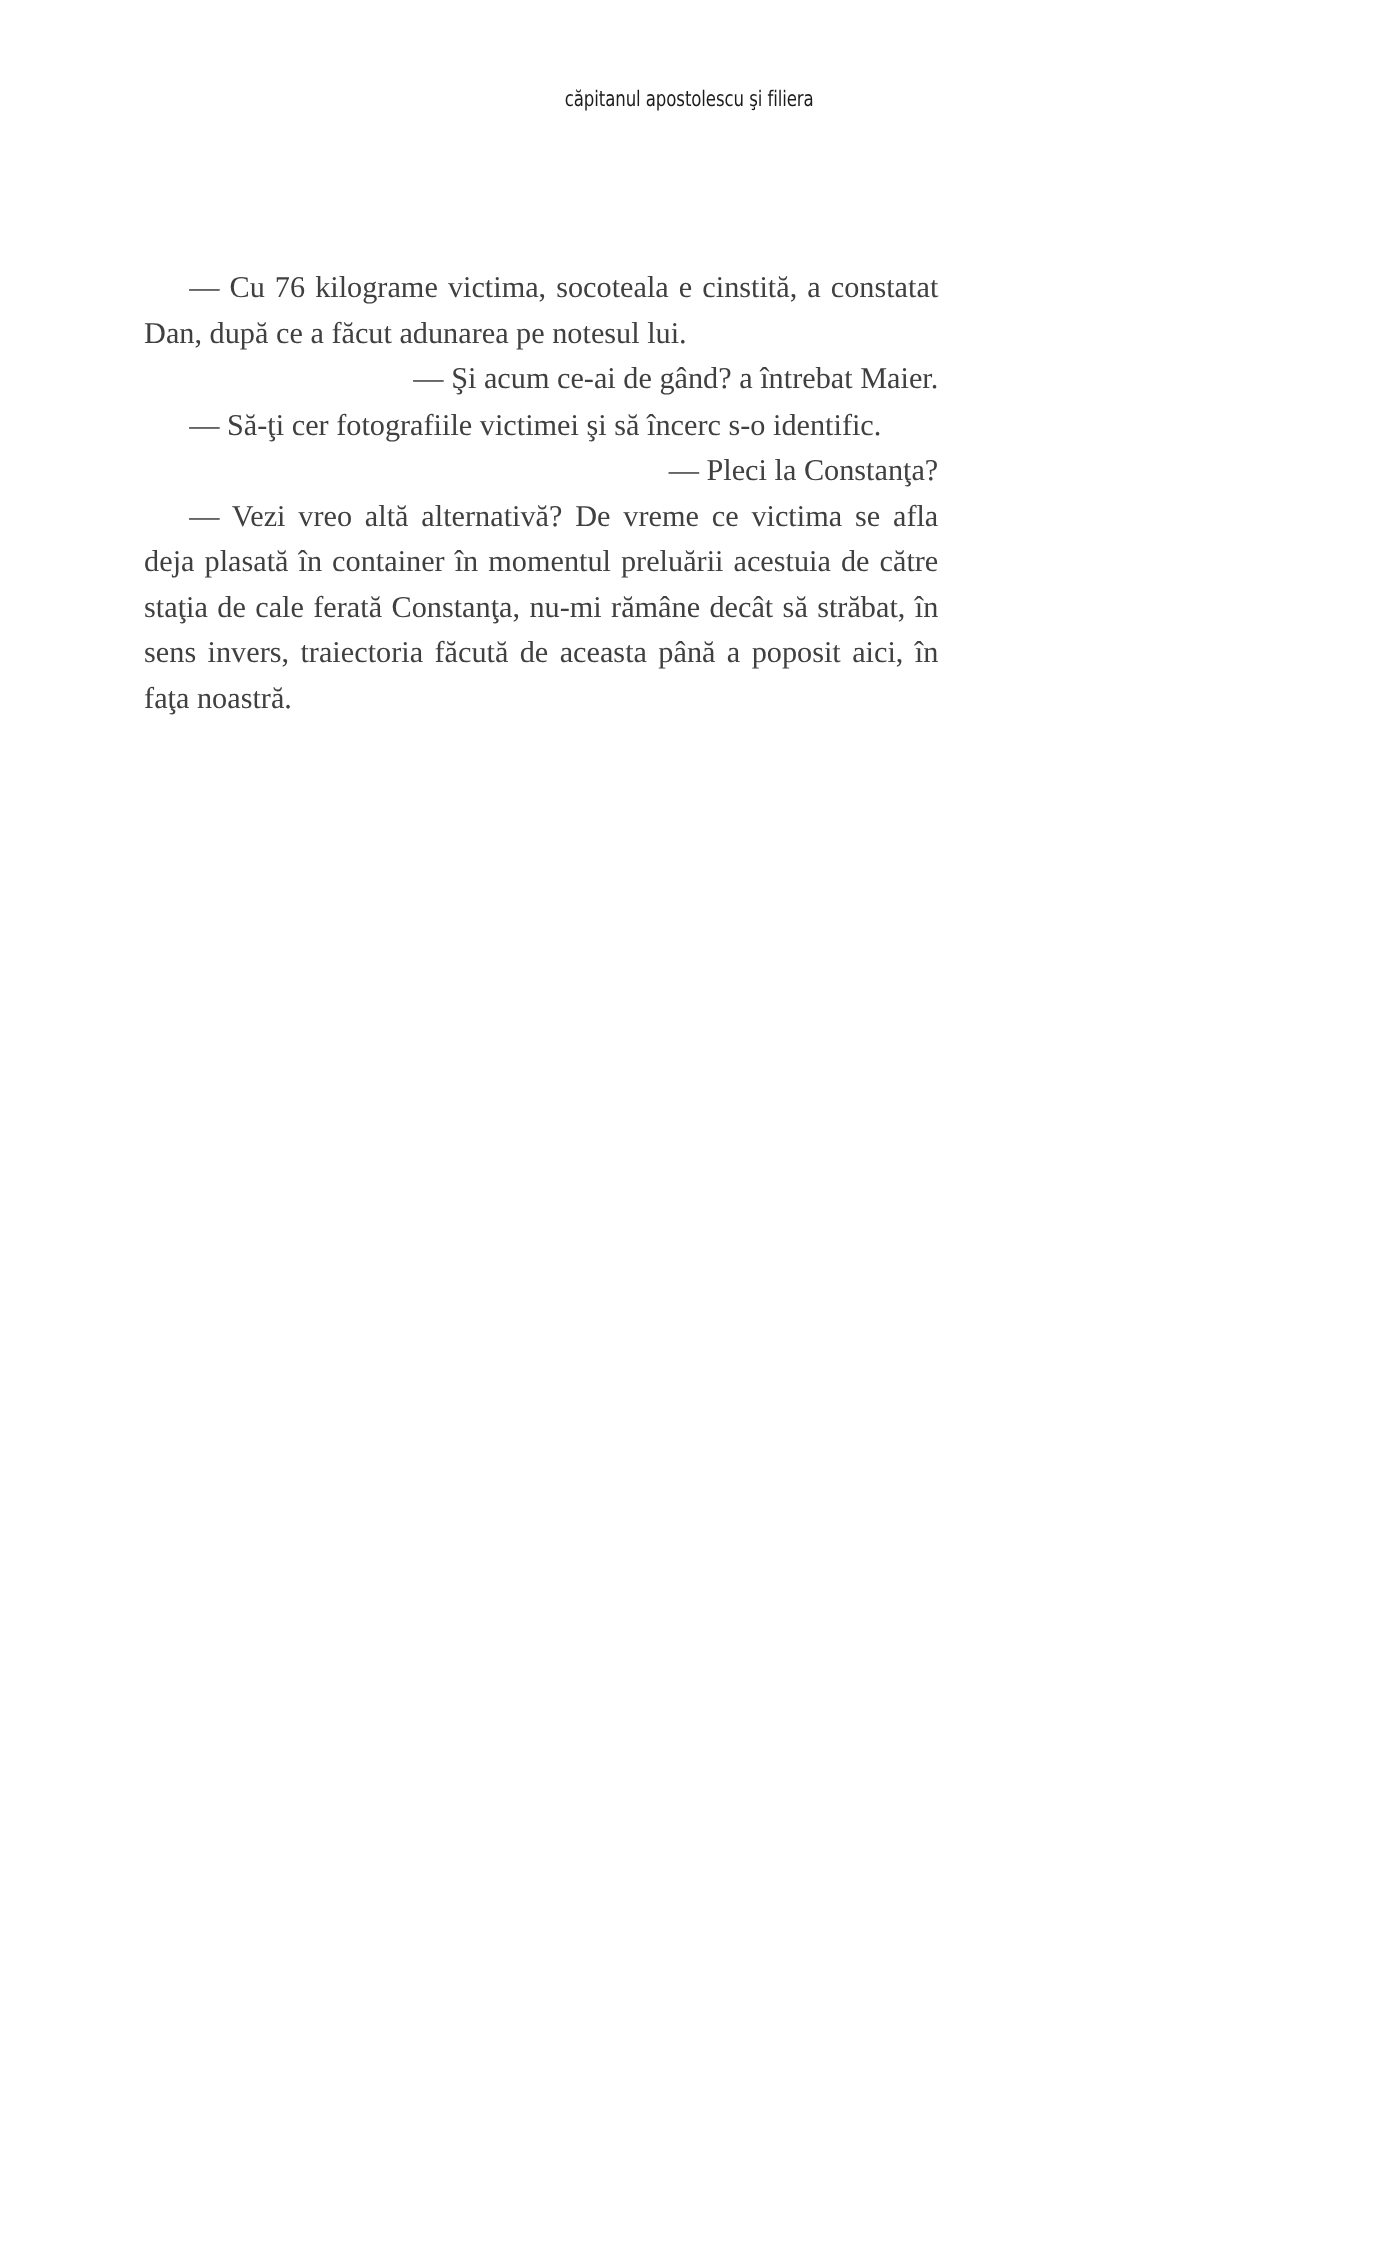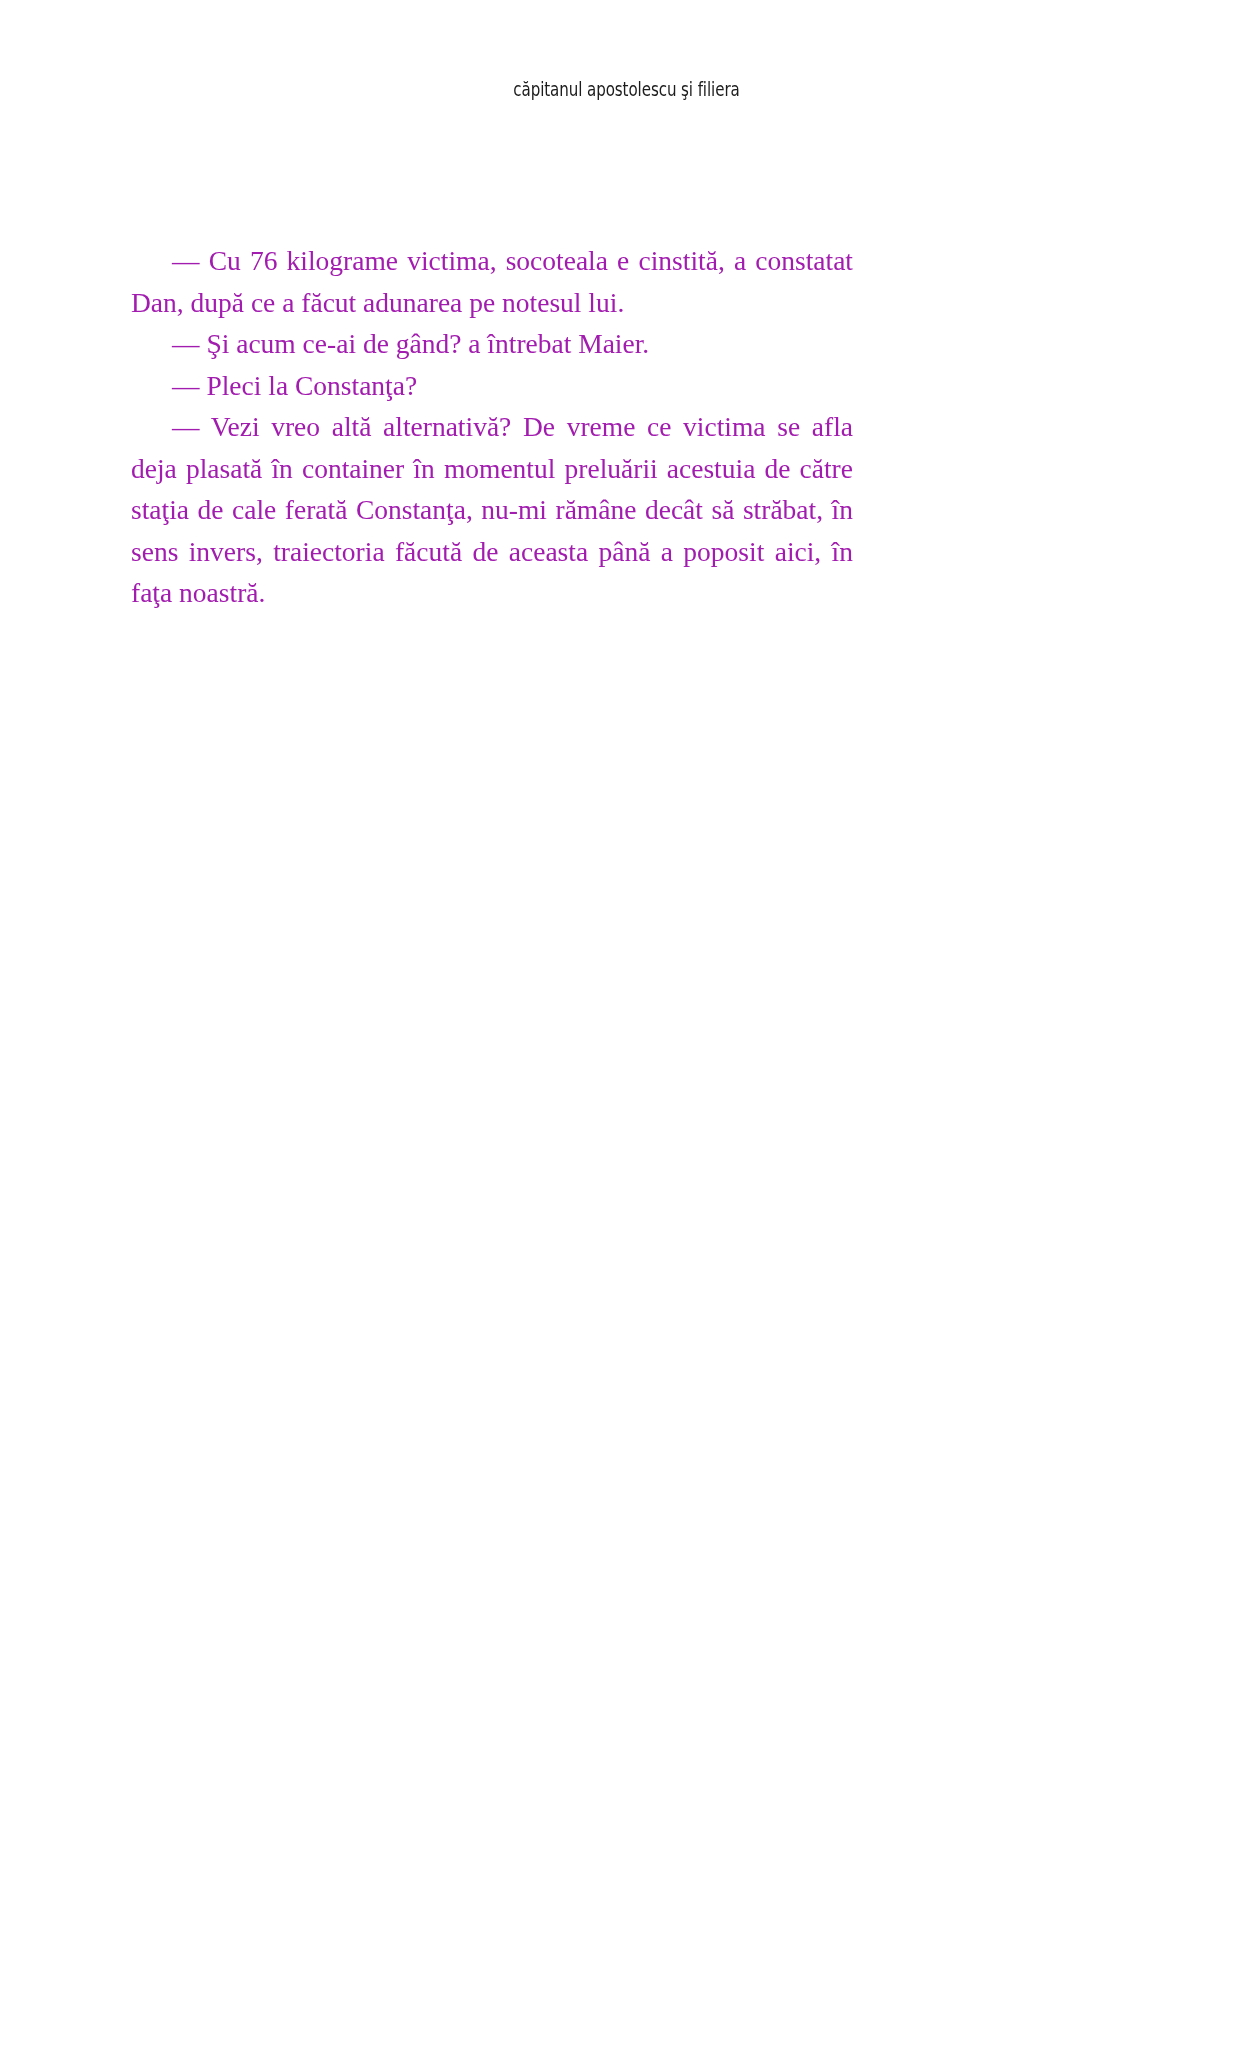--- a/index.html
+++ b/index.html
@@ -47,46 +47,47 @@
     position: absolute;
     left: 131px;
     top: 240px;
     width: 722px;
   }
 
   .para {
     margin: 0;
     font-size: 27.5px;
     line-height: 41.5px;
-    color: #a21caf;
+    color: #404040;
     text-align: justify;
     text-justify: inter-word;
     text-indent: 41px;
     hyphens: manual;
     word-spacing: 0px;
   }
 
   
   .para.short {
-    text-align: left;
+    text-align: right;
   }
 </style>
 </head>
 <body>
 
 <div class="page">
 
   <div class="running-head">căpitanul apostolescu şi filiera</div>
 
   <div class="textblock">
 
     <p class="para">— Cu 76 kilograme victima, socoteala e cinstită, a constatat Dan, după ce a făcut adunarea pe notesul lui.</p>
 
     <p class="para short">— Şi acum ce-ai de gând? a întrebat Maier.</p>
 
+    <p class="para">— Să-ţi cer fotografiile victimei şi să încerc s-o identific.</p>
 
     <p class="para short">— Pleci la Constanţa?</p>
 
     <p class="para">— Vezi vreo altă alternativă? De vreme ce victima se afla deja plasată în container în momentul preluării acestuia de către staţia de cale ferată Constanţa, nu-mi rămâne decât să străbat, în sens invers, traiectoria făcută de aceasta până a poposit aici, în faţa noastră.</p>
 
   </div>
 
 </div>
 
 </body></html>

